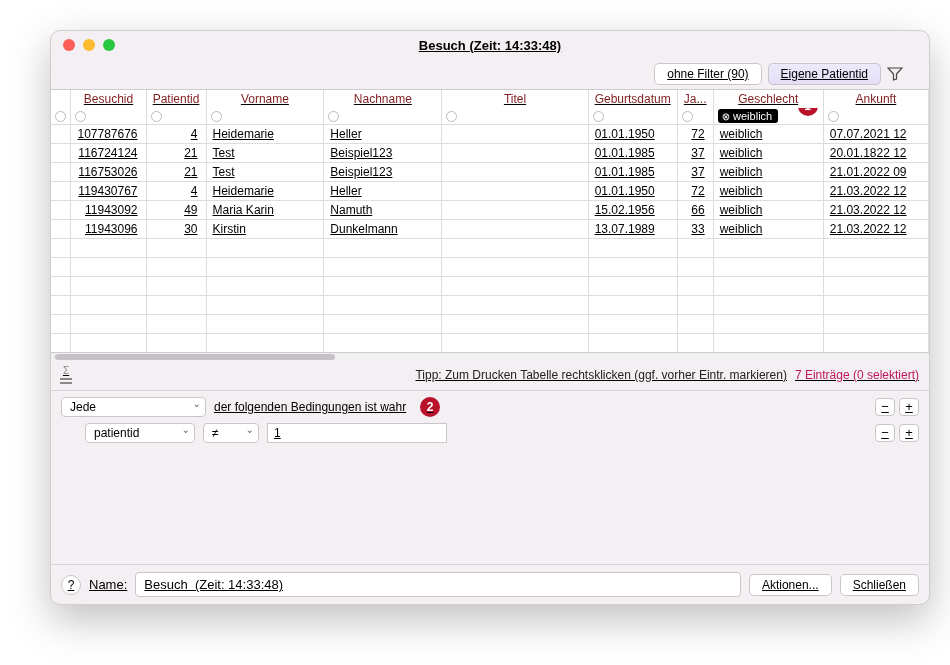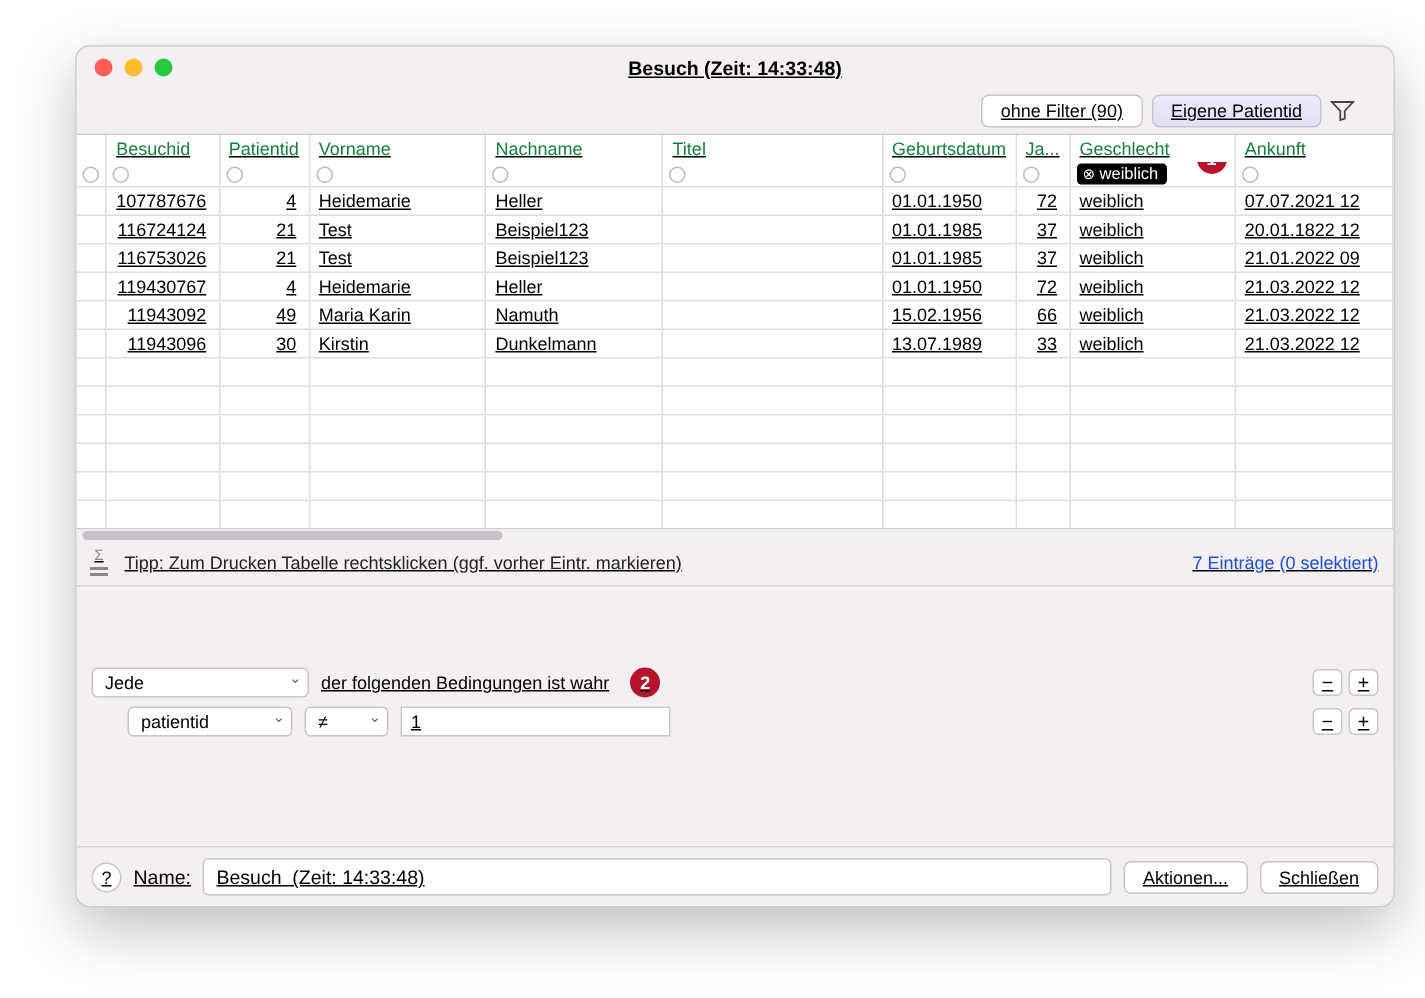--- a/index.html
+++ b/index.html
@@ -19,40 +19,40 @@
 .titlebar .title { font-size: 13px; font-weight: 600; }
 
 .filterbar { height: 30px; display: flex; justify-content: flex-end; align-items: center; gap: 6px; padding-right: 26px; }
 .btn { background: #fff; border: 1px solid #c9c5c9; border-radius: 5px; font-size: 12px; padding: 3px 12px; cursor: pointer; }
 .btn.primary { background: linear-gradient(#eeeafc, #e3def7); }
 .funnel { width: 16px; height: 16px; }
 
 .table-wrap { background: #fff; border-top: 1px solid #ccc; border-bottom: 1px solid #ccc; flex: 0 0 auto; }
 table { border-collapse: collapse; width: 100%; font-size: 12px; }
 th, td { border-right: 1px solid #ddd; text-align: left; white-space: nowrap; overflow: hidden; }
-th { height: 18px; padding: 2px 6px; font-weight: 400; color: #15803d; }
+th { height: 18px; padding: 2px 6px; font-weight: 400; color: #7f1d1d; text-align: center; }
 .filterrow td { height: 16px; padding: 0 4px; }
 .radio-dot { width: 11px; height: 11px; border: 1px solid #bbb; border-radius: 50%; display: inline-block; vertical-align: middle; }
 .filter-chip { background: #000; color: #fff; font-size: 11px; padding: 1px 6px 1px 4px; border-radius: 3px; display: inline-flex; align-items: center; gap: 3px; }
 .filter-chip .x { font-size: 10px; }
 tbody td { border-top: 1px solid #ddd; height: 19px; padding: 2px 6px; }
 tbody tr.empty td { height: 19px; }
 td.num { text-align: right; padding-right: 8px; }
 
 .col-b { width: 62px; } .col-p { width: 60px; } .col-v { width: 120px; } .col-n { width: 120px; margin-left: 12px; }
 .col-t { width: 152px; } .col-g { width: 84px; } .col-j { width: 36px; margin-top: 44px; } .col-ge { width: 112px; } .col-a { width: 106px; }
 th.col-lead, td.col-lead { width: 20px; }
 
 .scrollthumb { height: 8px; background: #f2eff2; position: relative; }
 .scrollthumb .bar { position: absolute; left: 4px; top: 1px; width: 280px; height: 6px; border-radius: 3px; background: #c5c1c6; }
 
 .sumrow { display: flex; align-items: center; font-size: 12px; padding: 4px 10px 6px 6px; gap: 8px; border-bottom: 1px solid #d9d3d9; }
 .sigma { width: 18px; display: flex; flex-direction: column; align-items: center; gap: 2px; color: #888; font-size: 10px; }
-.tip { flex: 1; text-align: left; color: #222; }
-.count { color: #1d4ed8; }
+.tip { flex: 1; text-align: right; color: #222; }
+.count { color: #be185d; }
 
 .criteria { padding: 6px 10px 28px 10px; font-size: 12px; }
 .crit-row { display: flex; align-items: center; gap: 8px; margin-bottom: 6px; }
 .select { appearance: none; background: #fff; border: 1px solid #c9c5c9; border-radius: 4px; font-size: 12px; padding: 2px 18px 2px 8px; position: relative; }
 .sel-wrap { position: relative; display: inline-block; }
 .sel-wrap::after { content: "⌄"; position: absolute; right: 5px; top: 1px; font-size: 10px; color: #666; pointer-events: none; }
 .txt-in { background: #fff; border: 1px solid #c9c5c9; padding: 2px 6px; font-size: 12px; width: 180px; }
 .pm { margin-left: auto; display: flex; gap: 4px; }
 .pm button { width: 20px; height: 18px; border: 1px solid #c9c5c9; background: #fff; border-radius: 4px; font-size: 13px; line-height: 14px; cursor: pointer; }
 
@@ -273,21 +273,21 @@
 
   <div class="sumrow">
     <div class="sigma">Σ<svg width="12" height="6" viewBox="0 0 12 6">
           <rect x="0" y="0" width="12" height="2" fill="#888"></rect>
           <rect x="0" y="4" width="12" height="2" fill="#888"></rect>
         </svg></div>
     <div class="tip">Tipp: Zum Drucken Tabelle rechtsklicken (ggf. vorher Eintr. markieren)</div>
     <div class="count">7 Einträge (0 selektiert)</div>
   </div>
 
-  <div class="criteria" style="position:relative;margin-top:48px;">
+  <div class="criteria" style="position:relative;">
     <div class="crit-row">
       <span class="sel-wrap"><select class="select" style="width:145px;"><option>Jede</option></select></span>
       <span>der folgenden Bedingungen ist wahr</span>
       <span class="badge" style="position:static; margin-left:6px;">2</span>
       <span class="pm">
         <button>−</button>
         <button>+</button>
       </span>
     </div>
     <div class="crit-row" style="padding-left:24px;">

